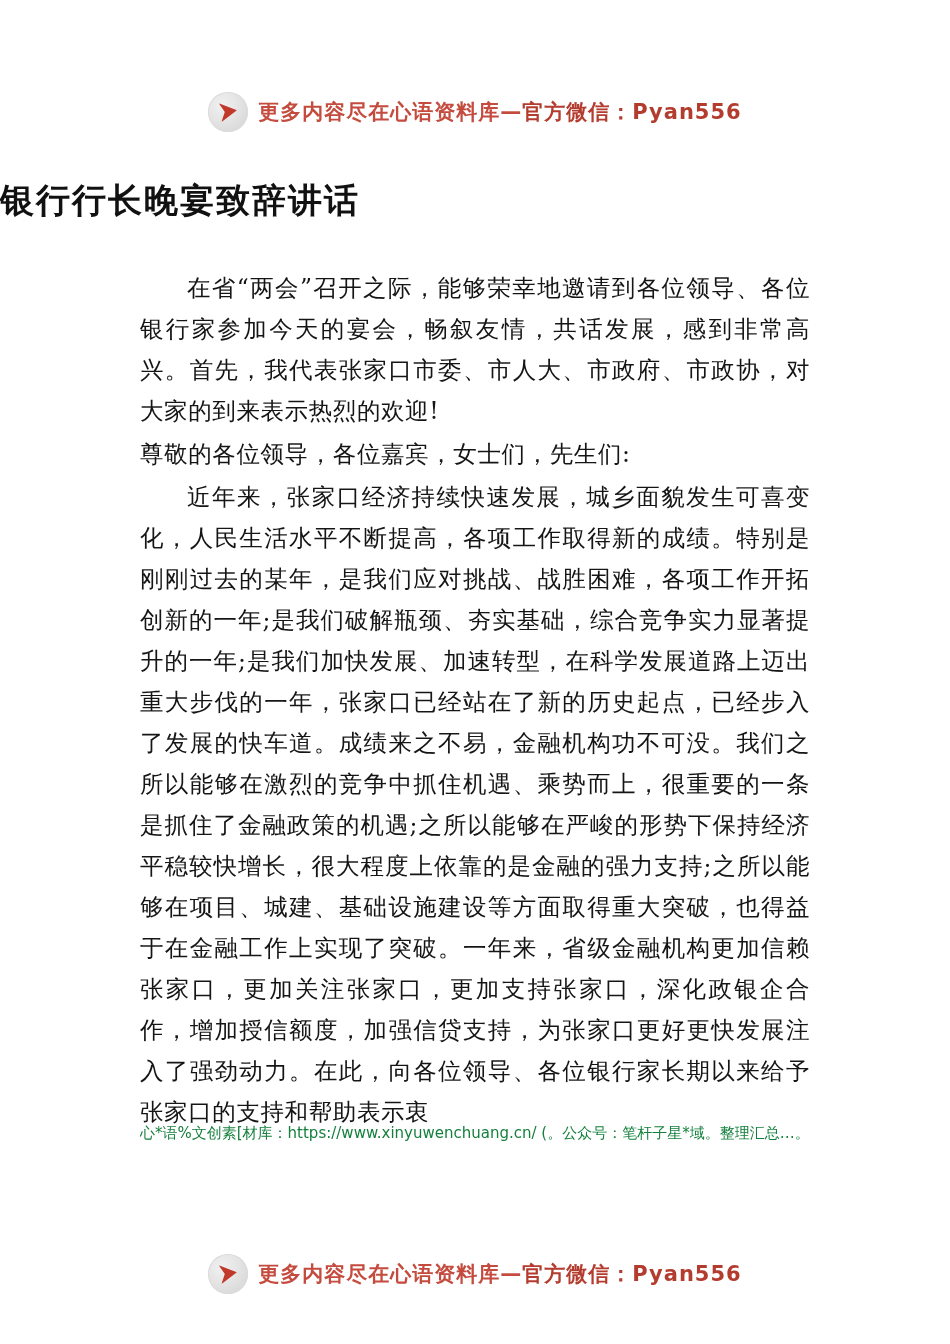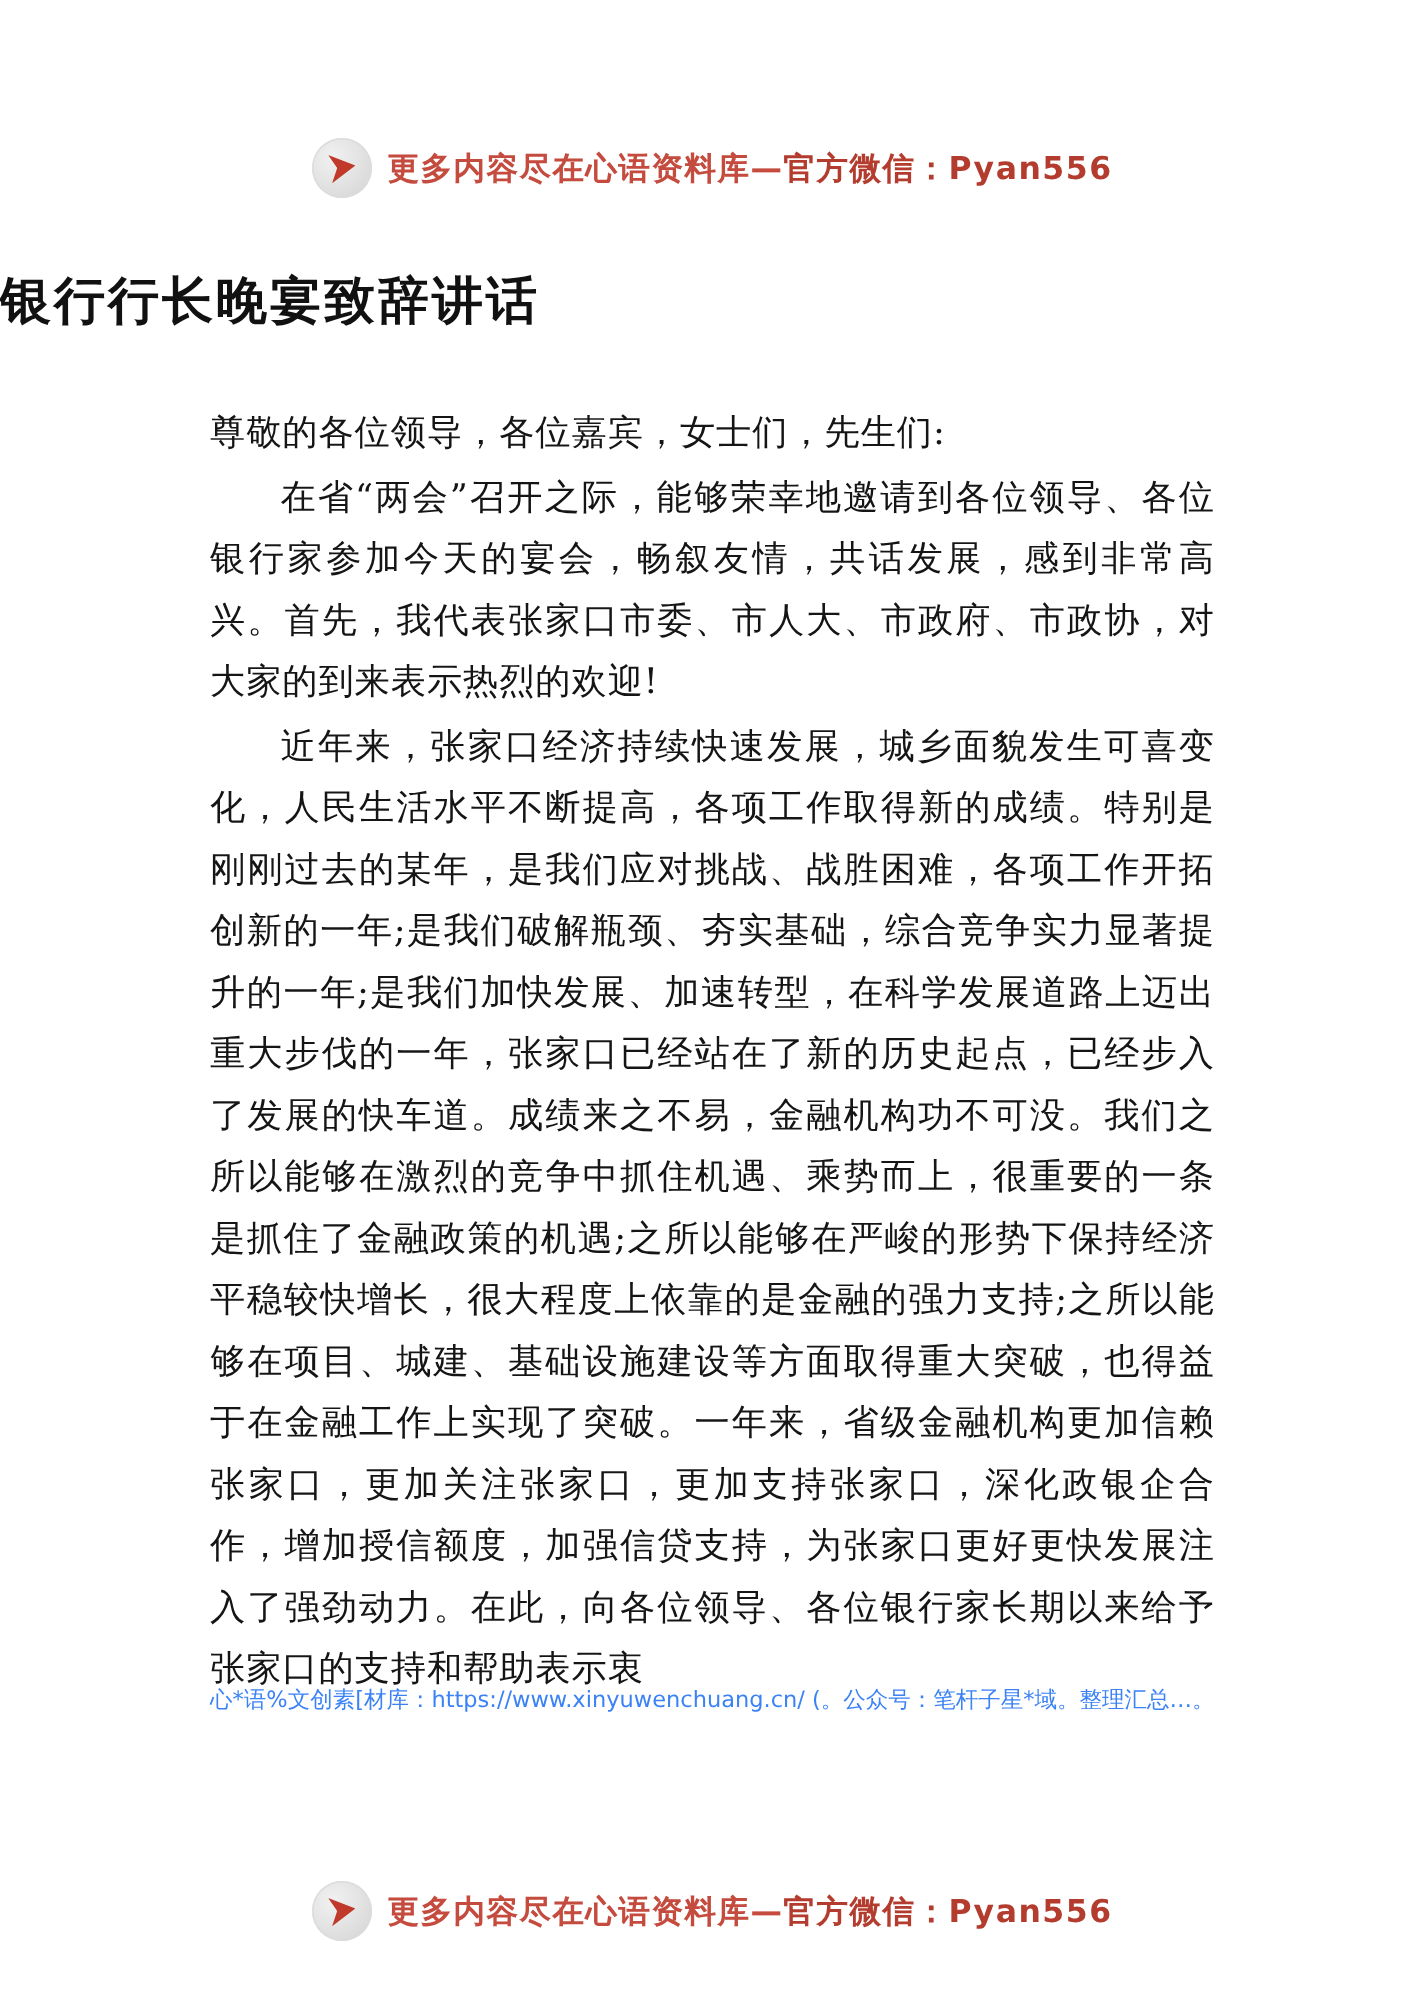--- a/index.html
+++ b/index.html
@@ -107,42 +107,42 @@
   }
 
   
   .source-note {
     position: absolute;
     top: 1120px;
     left: 140px;
     width: 690px;
     font-size: 15px;
     line-height: 26px;
-    color: #3b82f6;
+    color: #15803d;
     font-family: "DejaVu Sans", sans-serif;
     text-align: justify;
   }
 </style>
 </head>
 <body>
 
 <div class="page">
 
   <div class="watermark top">
     <div class="wm-logo"></div>
     <div class="wm-text">
       <span>更多内容尽在心语资料库—</span><span class="wm-dark">官方微信：Pyan556</span>
     </div>
   </div>
 
   <div class="doc-title">银行行长晚宴致辞讲话</div>
 
   <div class="body-wrap">
+    <p class="para indent">在省“两会”召开之际，能够荣幸地邀请到各位领导、各位银行家参加今天的宴会，畅叙友情，共话发展，感到非常高兴。首先，我代表张家口市委、市人大、市政府、市政协，对大家的到来表示热烈的欢迎!</p>
     <p class="para">尊敬的各位领导，各位嘉宾，女士们，先生们:</p>
-    <p class="para indent">在省“两会”召开之际，能够荣幸地邀请到各位领导、各位银行家参加今天的宴会，畅叙友情，共话发展，感到非常高兴。首先，我代表张家口市委、市人大、市政府、市政协，对大家的到来表示热烈的欢迎!</p>
     <p class="para indent">近年来，张家口经济持续快速发展，城乡面貌发生可喜变化，人民生活水平不断提高，各项工作取得新的成绩。特别是刚刚过去的某年，是我们应对挑战、战胜困难，各项工作开拓创新的一年;是我们破解瓶颈、夯实基础，综合竞争实力显著提升的一年;是我们加快发展、加速转型，在科学发展道路上迈出重大步伐的一年，张家口已经站在了新的历史起点，已经步入了发展的快车道。成绩来之不易，金融机构功不可没。我们之所以能够在激烈的竞争中抓住机遇、乘势而上，很重要的一条是抓住了金融政策的机遇;之所以能够在严峻的形势下保持经济平稳较快增长，很大程度上依靠的是金融的强力支持;之所以能够在项目、城建、基础设施建设等方面取得重大突破，也得益于在金融工作上实现了突破。一年来，省级金融机构更加信赖张家口，更加关注张家口，更加支持张家口，深化政银企合作，增加授信额度，加强信贷支持，为张家口更好更快发展注入了强劲动力。在此，向各位领导、各位银行家长期以来给予张家口的支持和帮助表示衷</p>
   </div>
 
   <div class="source-note">心*语%文创素[材库：https://www.xinyuwenchuang.cn/ (。公众号：笔杆子星*域。整理汇总…。</div>
 
   <div class="watermark bottom">
     <div class="wm-logo"></div>
     <div class="wm-text">
       <span>更多内容尽在心语资料库—</span><span class="wm-dark">官方微信：Pyan556</span>
     </div>

